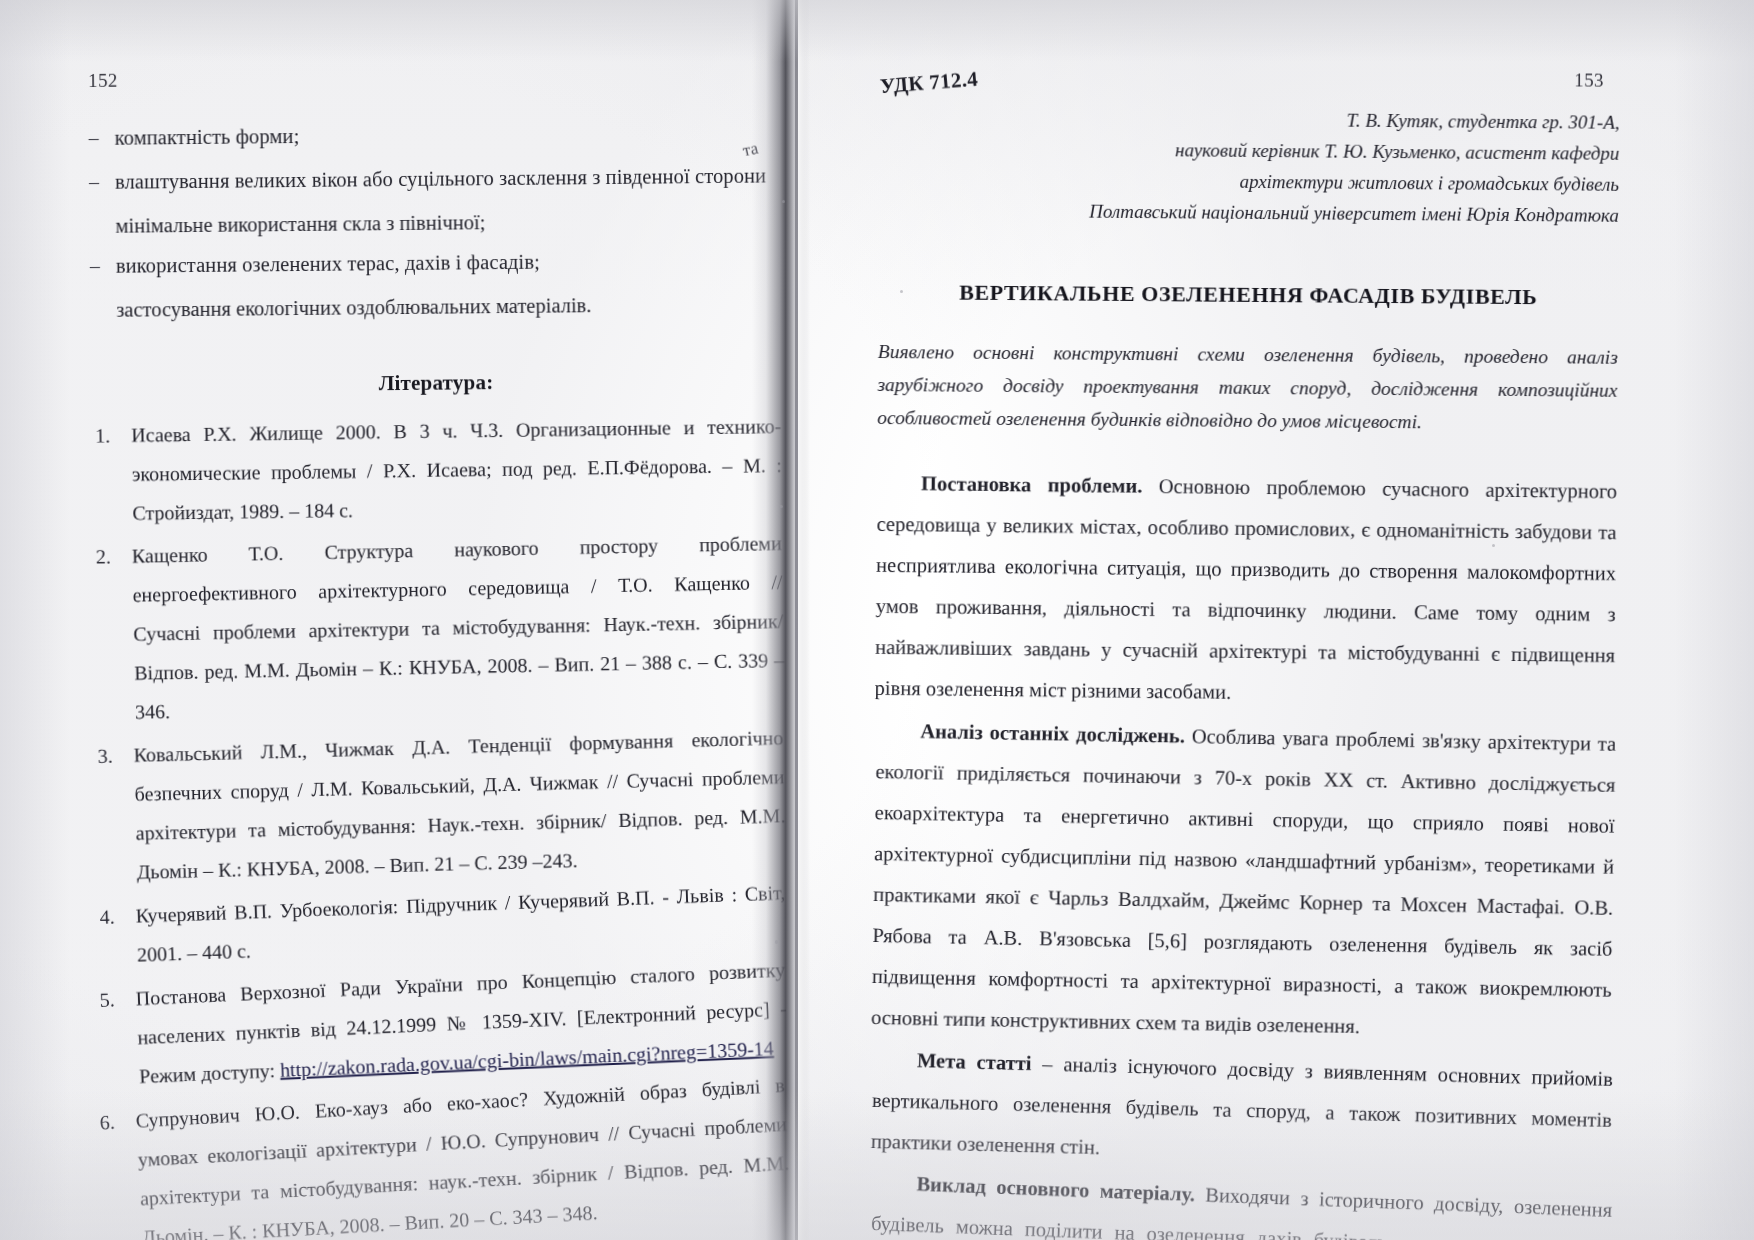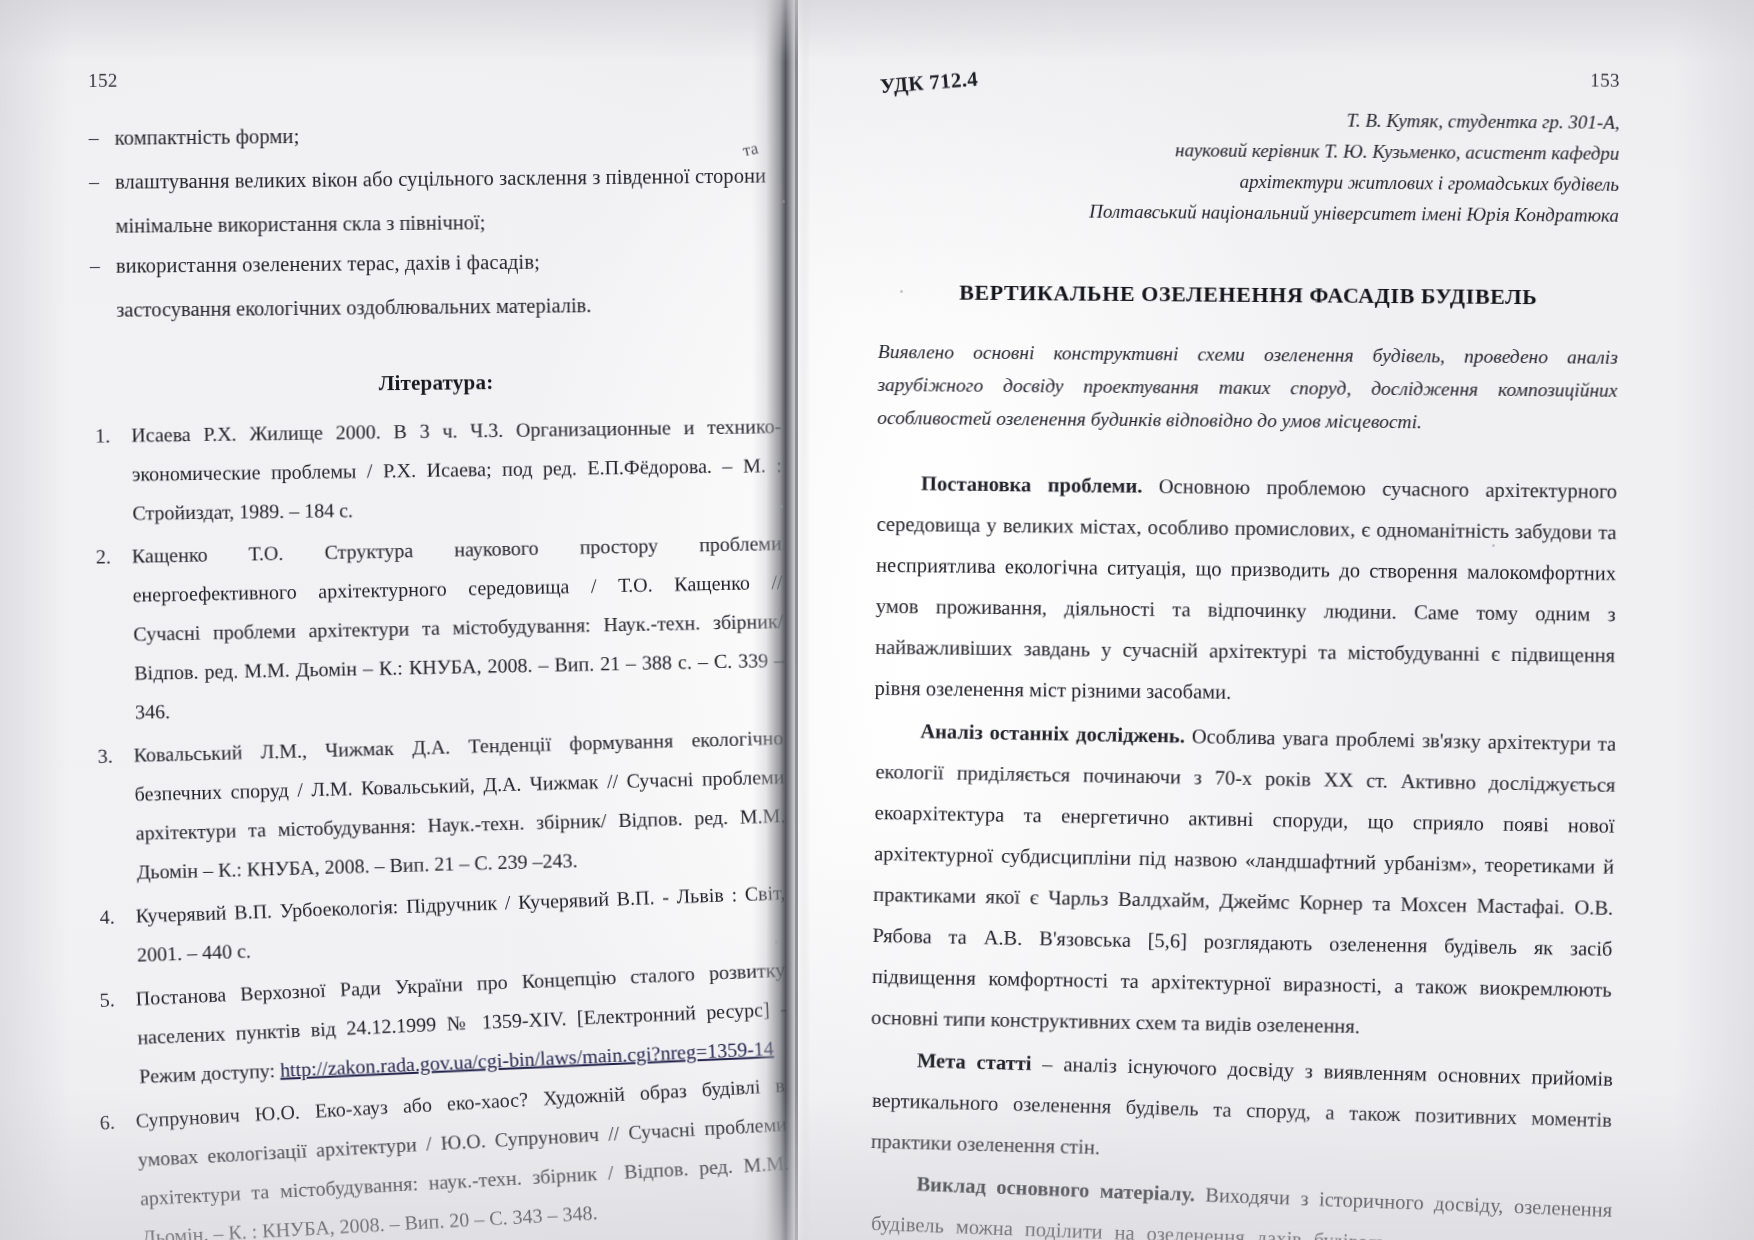--- a/index.html
+++ b/index.html
@@ -320,21 +320,21 @@
 
     <div class="bleed-tail">та</div>
   </div>
 
   <div class="gutter"></div>
   <div class="gutter-line"></div>
   <div class="gutter-edge-white"></div>
 
   <div class="page-right blur-soft">
 
-    <div class="folio folio-right" style="position:absolute; right:0; top:-6px;">153</div>
+    <div class="folio folio-right" style="position:absolute; right:16px; top:-6px;">153</div>
 
     <div><span class="udk">УДК 712.4</span></div>
 
     <div class="byline">
       <div>Т. В. Кутяк, студентка гр. 301-А,</div>
       <div>науковий керівник Т. Ю. Кузьменко, асистент кафедри</div>
       <div>архітектури житлових і громадських будівель</div>
       <div>Полтавський національний університет імені Юрія Кондратюка</div>
     </div>
 

